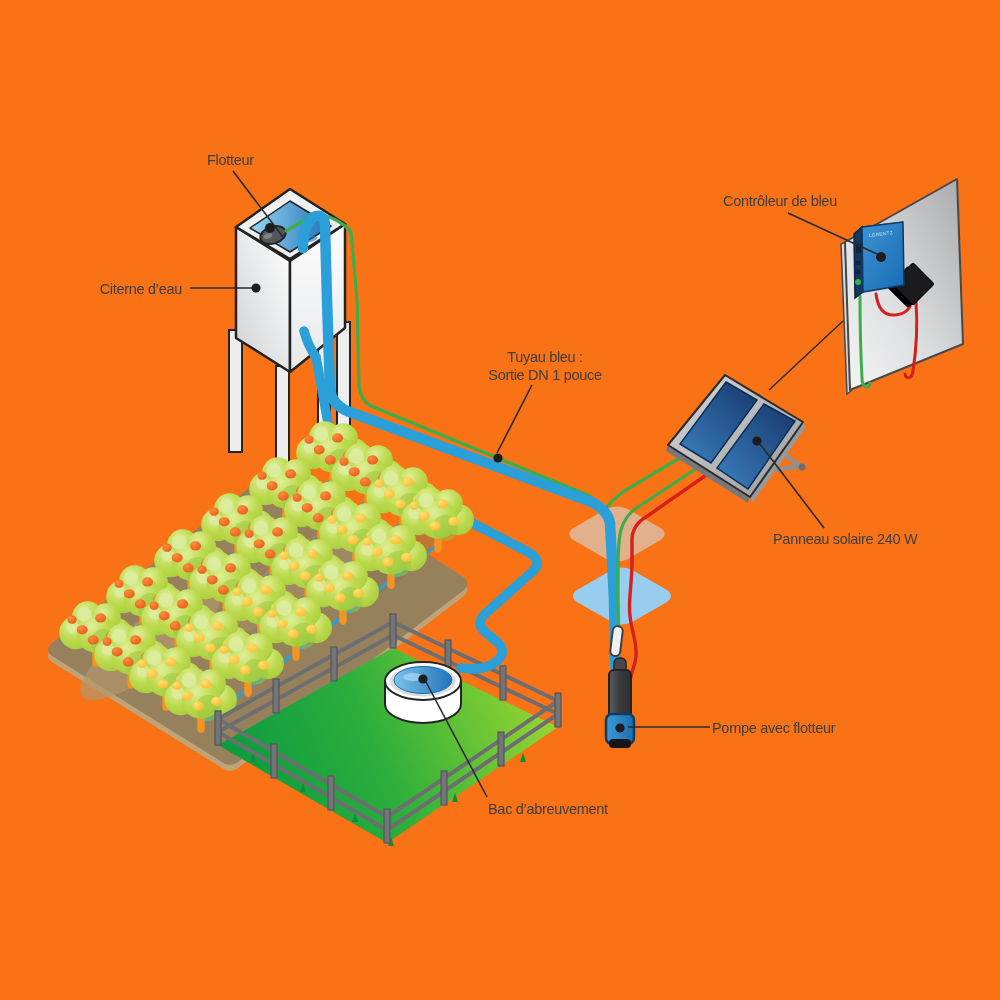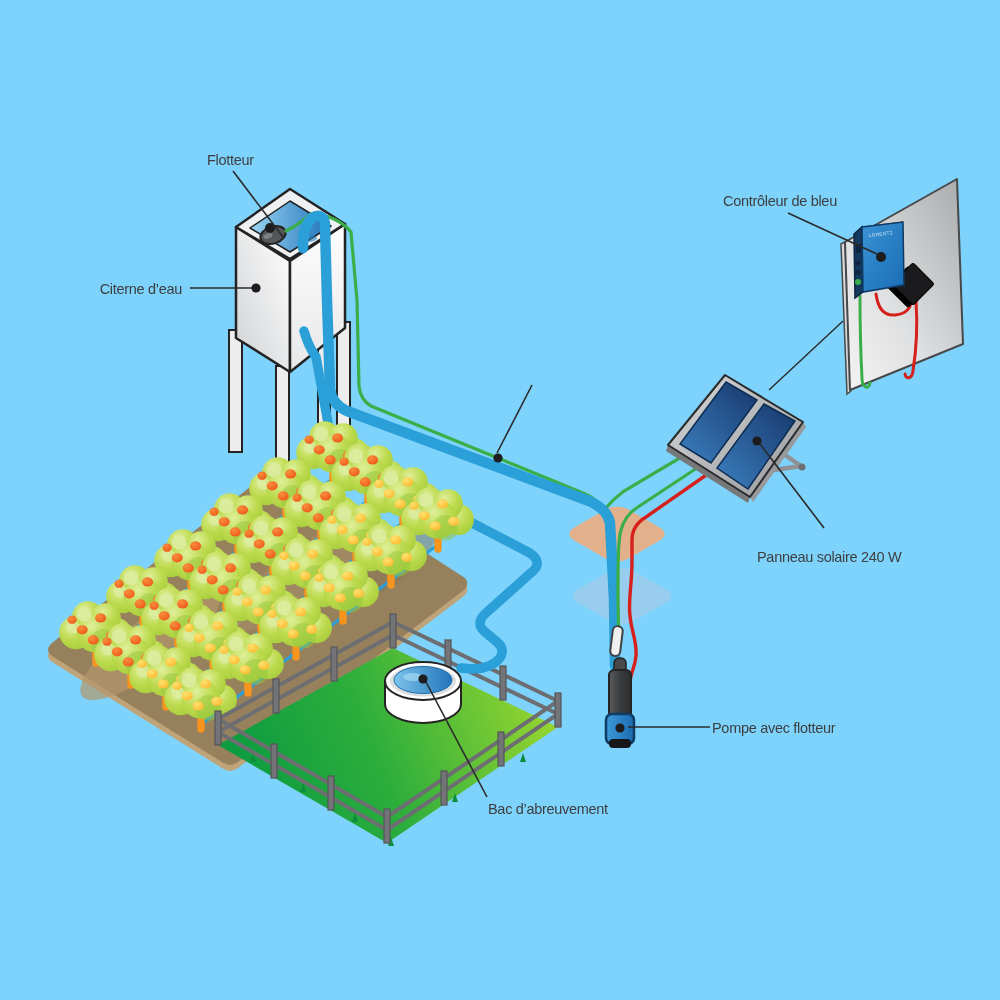--- a/index.html
+++ b/index.html
@@ -1,16 +1,16 @@
 <!DOCTYPE html>
 <html><head>
 <meta charset="utf-8">
 <style>
   html,body{margin:0;padding:0;background:#fff;}
-  .stage{position:relative;width:1000px;height:1000px;background:#7dd3fc;overflow:hidden;
+  .stage{position:relative;width:1000px;height:1000px;background:#f97316;overflow:hidden;
          font-family:"Liberation Sans",sans-serif;}
   .stage svg{position:absolute;left:0;top:0;}
   .lbl{position:absolute;font-size:14.5px;line-height:18px;color:#3d3e40;
        letter-spacing:-0.3px;white-space:nowrap;}
   .lbl.center{text-align:center;}
   .lbl.right{text-align:right;}
 </style>
 </head>
 <body>
 
@@ -298,24 +298,28 @@
     <circle cx="423" cy="679" r="4.6"></circle>
   </g>
 </svg>
 
 <div class="lbl" style="left:207px;top:151px;">
   <span>Flotteur</span>
 </div>
 <div class="lbl right" style="left:80px;top:280px;width:102px;">
   <span>Citerne d’eau</span>
 </div>
+<div class="lbl center" style="left:460px;top:348px;width:170px;">
+  <div>Tuyau bleu :</div>
+  <div>Sortie DN 1 pouce</div>
+</div>
 <div class="lbl" style="left:723px;top:192px;">
   <span>Contrôleur de bleu</span>
 </div>
-<div class="lbl" style="left:757px;top:530px;margin-top:18px;">
+<div class="lbl" style="left:773px;top:530px;">
   <span>Panneau solaire 240 W</span>
 </div>
 <div class="lbl" style="left:712px;top:719px;">
   <span>Pompe avec flotteur</span>
 </div>
 <div class="lbl" style="left:488px;top:800px;text-align:center;">
   <span>Bac d’abreuvement</span>
 </div>
 
 </div>

